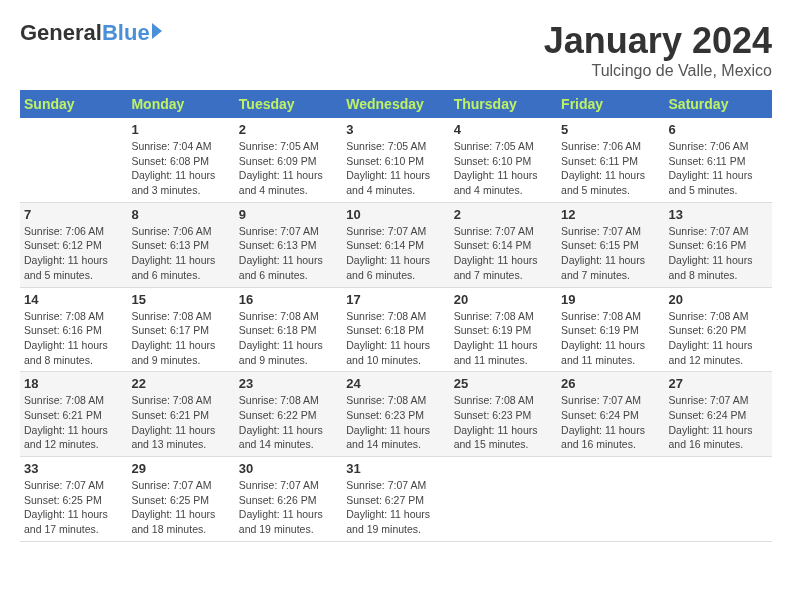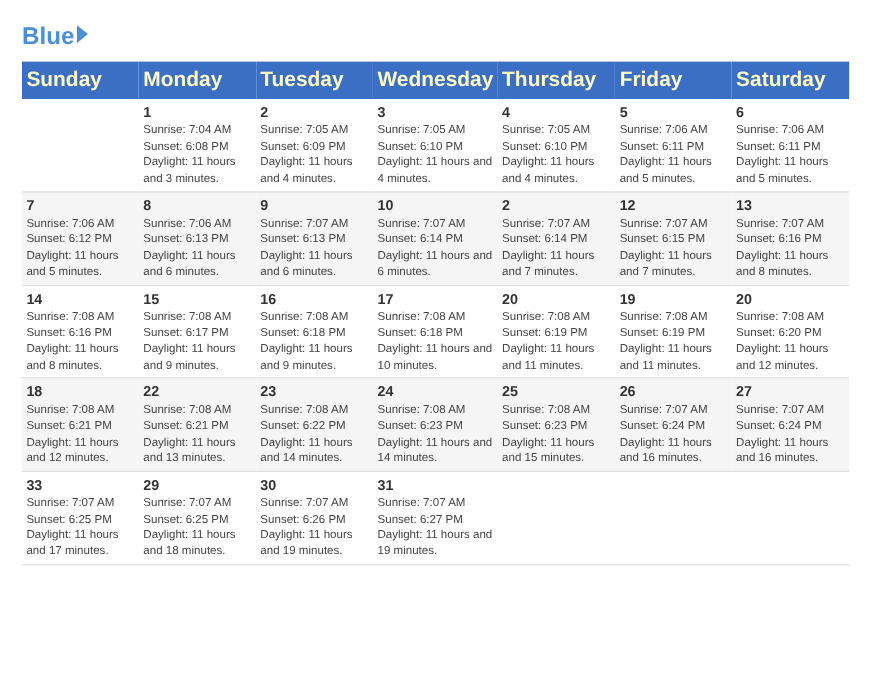--- a/index.html
+++ b/index.html
@@ -52,24 +52,24 @@
       font-weight: normal;
       color: #555;
     }
     table {
       width: 100%;
       border-collapse: collapse;
       font-size: 11px;
     }
     thead tr th {
       background-color: #3a6fc4;
-      color: #fef9c3;
+      color: #bef264;
       padding: 6px 4px;
       text-align: left;
-      font-size: 19px;
+      font-size: 14px;
     }
     tbody tr {
       border-bottom: 1px solid #ddd;
     }
     tbody tr:nth-child(odd) {
       background: #fff;
     }
     tbody tr:nth-child(even) {
       background: #f5f5f5;
     }
@@ -91,23 +91,28 @@
       font-size: 10.5px;
       line-height: 1.4;
     }
   </style>
 </head>
 <body>
 
 <div class="header">
   <div class="logo">
     <div class="logo-text">
+      <span class="logo-general">General</span>
       <span class="logo-blue">Blue</span>
       <div class="logo-arrow"></div>
     </div>
+  </div>
+  <div class="title-block">
+    <h1>January 2024</h1>
+    <h2>Tulcingo de Valle, Mexico</h2>
   </div>
 </div>
 
 <table>
   <thead>
     <tr>
     <th>Sunday</th>
         <th>Monday</th>
         <th>Tuesday</th>
         <th>Wednesday</th>

